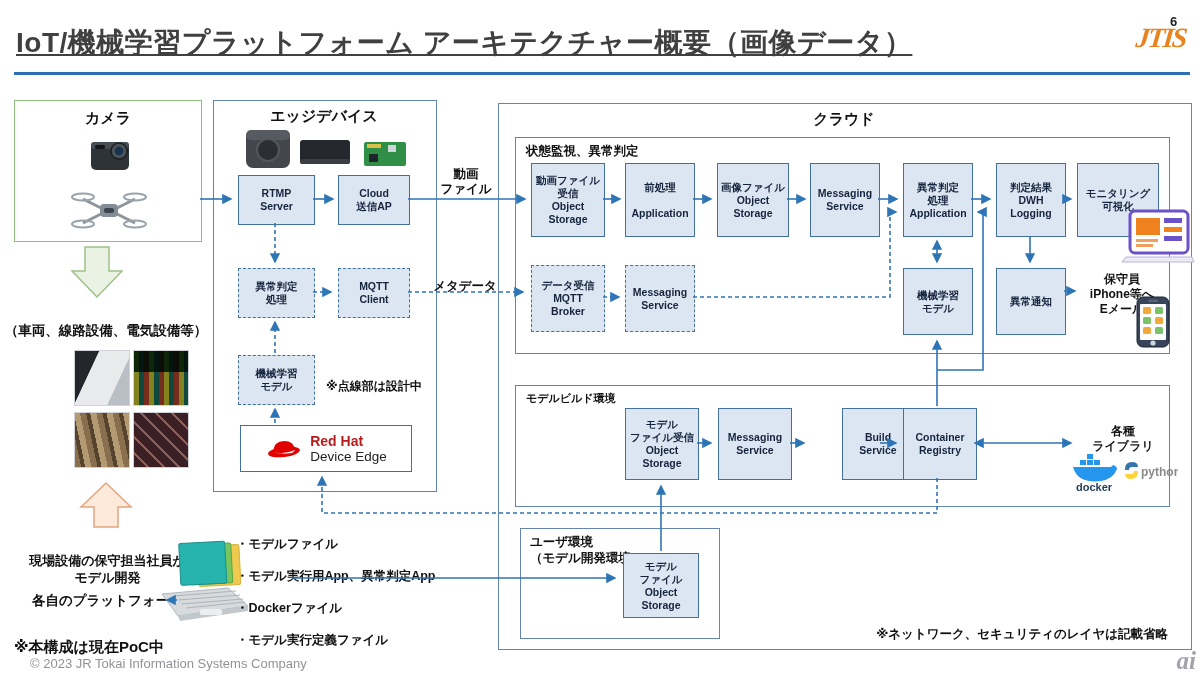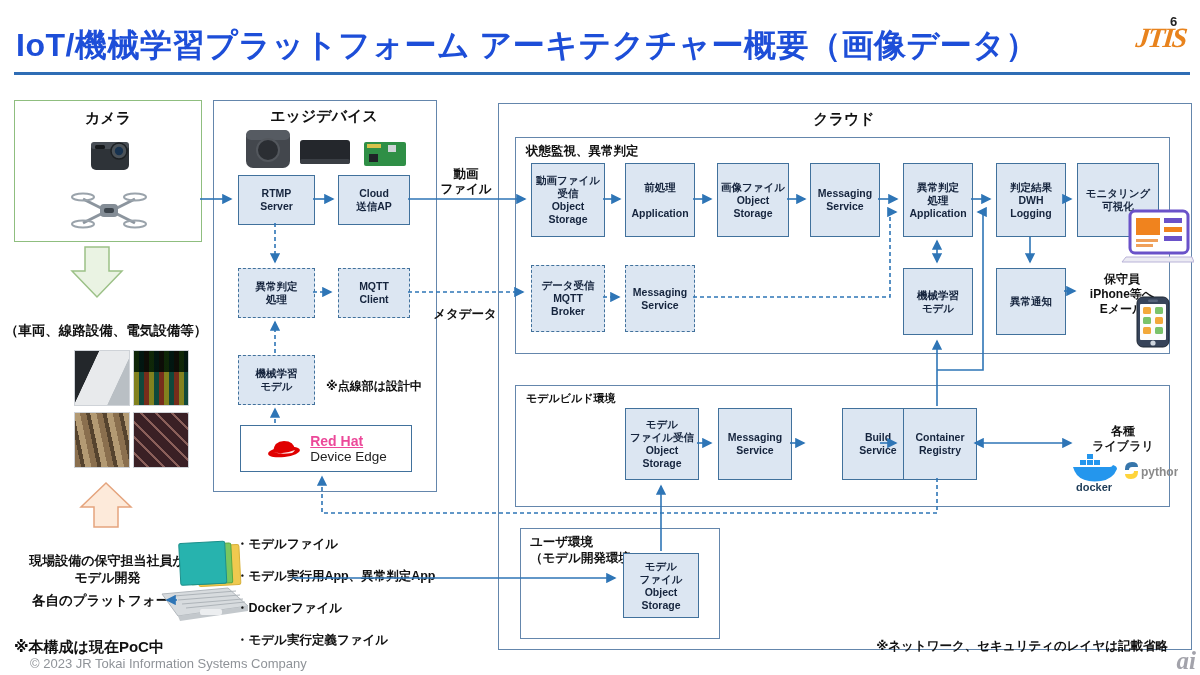--- a/index.html
+++ b/index.html
@@ -1,19 +1,19 @@
 <!DOCTYPE html>
 <html><head>
 <meta charset="utf-8">
 <style>
   html,body{margin:0;padding:0;background:#fff;}
   .stage{position:relative;width:1200px;height:675px;background:#ffffff;overflow:hidden;
          font-family:"Liberation Sans","DejaVu Sans",sans-serif;color:#111;}
   .abs{position:absolute;}
-  .title{position:absolute;left:16px;top:24px;font-size:32px;font-weight:800;color:#1d4ed8;letter-spacing:.5px;white-space:nowrap;}
+  .title{position:absolute;left:16px;top:24px;font-size:28px;font-weight:800;color:#404040;letter-spacing:.5px;white-space:nowrap;text-decoration:underline;}
   .rule{position:absolute;left:14px;top:72px;width:1176px;height:3px;background:#2f6db5;}
   .frame{position:absolute;border:1.5px solid #6486ac;background:transparent;}
   .bx{position:absolute;background:#dce6f2;border:1.5px solid #41719c;display:flex;align-items:center;justify-content:center;
       text-align:center;font-weight:700;font-size:10.5px;line-height:13px;white-space:pre-line;color:#15243d;}
   .bx.dash{border-style:dashed;}
   .lbl{position:absolute;font-weight:700;color:#111;white-space:pre-line;}
   .overlay{position:absolute;left:0;top:0;pointer-events:none;}
   .photo{position:absolute;width:56px;height:56px;border:1px solid #cfd3d8;box-sizing:border-box;}
   .p1{background:linear-gradient(115deg,#23272b 0 30%,#e8eaec 31% 72%,#b9bfc4 73% 100%);}
   .p2{background:linear-gradient(180deg,#10322d 0 38%,#8fa8a2 39% 100%),
@@ -125,28 +125,28 @@
 モデル</div>
   <div class="lbl" style="left:326px;top:378px;font-size:12px;">※点線部は設計中</div>
 
   <div class="bx" style="left:240px;top:425px;width:170px;height:45px;background:#fff;gap:7px;flex-direction:row;">
     <svg width="38" height="26" viewBox="0 0 38 26">
       <ellipse cx="19" cy="16" rx="16" ry="5" fill="#e00000" transform="rotate(-7 19 16)"></ellipse>
       <path d="M8,16 Q9,5 19,5 Q29,5 30,14 Q24,19 8,16 Z" fill="#e00000"></path>
       <path d="M8,16 Q18,19 30,14 Q29,16 27,17 Q16,19 8,16 Z" fill="#ffffff" opacity="0.9"></path>
     </svg>
     <div style="text-align:left;white-space:normal;">
-      <div style="font-size:14px;font-weight:800;color:#ec4899;line-height:15px;text-decoration:underline;">Red Hat</div>
+      <div style="font-size:14px;font-weight:800;color:#b91c1c;line-height:15px;">Red Hat</div>
       <div style="font-size:13.5px;font-weight:400;color:#222;line-height:15px;">Device Edge</div>
     </div>
   </div>
 
   <div class="lbl" style="left:436px;top:167px;width:60px;text-align:center;font-size:12.5px;line-height:15px;">動画
 ファイル</div>
-  <div class="lbl" style="left:432px;top:278px;width:66px;text-align:center;font-size:12.5px;margin-top:28px;">メタデータ</div>
+  <div class="lbl" style="left:432px;top:278px;width:66px;text-align:center;font-size:12.5px;">メタデータ</div>
 
   <div class="frame" style="left:498px;top:103px;width:692px;height:545px;"></div>
   <div class="lbl" style="left:498px;top:110px;width:692px;text-align:center;font-size:15px;">クラウド</div>
 
   <div class="frame" style="left:515px;top:137px;width:653px;height:215px;"></div>
   <div class="lbl" style="left:526px;top:143px;font-size:12.5px;">状態監視、異常判定</div>
   <div class="bx" style="left:531px;top:163px;width:72px;height:72px;">動画ファイル
 受信
 Object
 Storage</div>
@@ -237,21 +237,21 @@
   </svg>
 
   <div class="frame" style="left:520px;top:528px;width:198px;height:109px;"></div>
   <div class="lbl" style="left:530px;top:534px;font-size:12.5px;line-height:16px;">ユーザ環境
 （モデル開発環境）</div>
   <div class="bx" style="left:623px;top:553px;width:74px;height:63px;">モデル
 ファイル
 Object
 Storage</div>
 
-  <div class="lbl" style="left:800px;top:626px;width:368px;text-align:right;font-size:12.5px;margin-top:12px;">※ネットワーク、セキュリティのレイヤは記載省略</div>
+  <div class="lbl" style="left:800px;top:626px;width:368px;text-align:right;font-size:12.5px;">※ネットワーク、セキュリティのレイヤは記載省略</div>
 
   <div class="wm">ai</div>
 
   <svg class="overlay" width="1200" height="675" viewBox="0 0 1200 675">
     <defs>
       <marker id="ah" viewBox="0 0 10 10" refX="8.5" refY="5" markerWidth="6.5" markerHeight="6.5" orient="auto-start-reverse">
         <path d="M0,0 L10,5 L0,10 z" fill="#2e75b6"></path>
       </marker>
     </defs>
     <path d="M85,247 H109 V271 H122 L97,297 L72,271 H85 Z" fill="#eaf3e3" stroke="#9cc187" stroke-width="1.5"></path>

